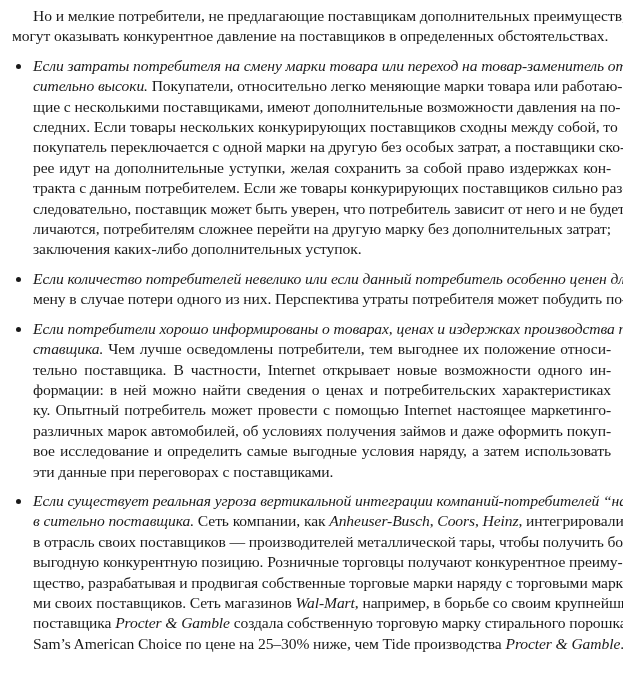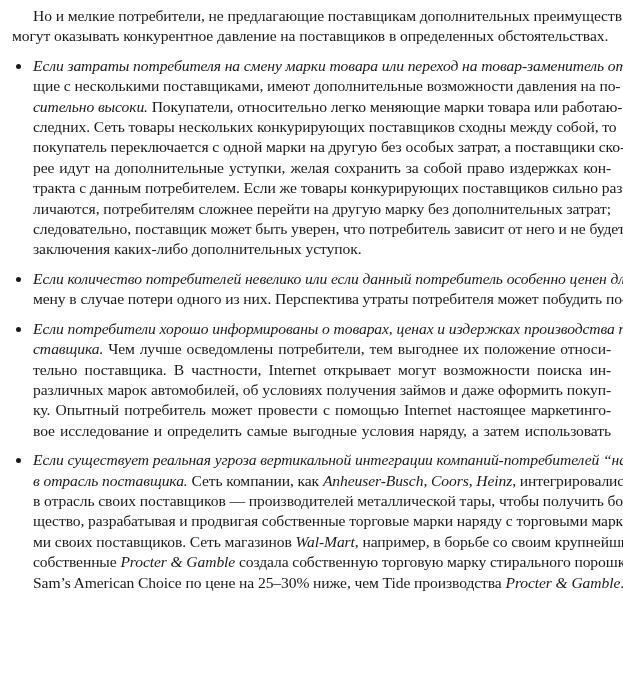--- a/index.html
+++ b/index.html
@@ -29,51 +29,54 @@
 <div class="page">
 
   <div class="intro">
     <span class="line first">Но и мелкие потребители, не предлагающие поставщикам дополнительных преимуществ,</span>
     <span class="line last">могут оказывать конкурентное давление на поставщиков в определенных обстоятельствах.</span>
   </div>
 
   <div class="bullet-item">
     <span class="bullet-dot"></span>
     <span class="line"><em>Если затраты потребителя на смену марки товара или переход на товар-заменитель отно-</em></span>
+    <span class="line"><em>сительно высоки.</em><span> Покупатели, относительно легко меняющие марки товара или работаю-</span></span>
     <span class="line">щие с несколькими поставщиками, имеют дополнительные возможности давления на по-</span>
-    <span class="line"><em>сительно высоки.</em><span> Покупатели, относительно легко меняющие марки товара или работаю-</span></span>
-    <span class="line">следних. Сеть товары нескольких конкурирующих поставщиков сходны между собой, то</span>
+    <span class="line">следних. Если товары нескольких конкурирующих поставщиков сходны между собой, то</span>
     <span class="line">покупатель переключается с одной марки на другую без особых затрат, а поставщики ско-</span>
     <span class="line">рее идут на дополнительные уступки, желая сохранить за собой право издержках кон-</span>
     <span class="line">тракта с данным потребителем. Если же товары конкурирующих поставщиков сильно раз-</span>
+    <span class="line">следовательно, поставщик может быть уверен, что потребитель зависит от него и не будет</span>
     <span class="line">личаются, потребителям сложнее перейти на другую марку без дополнительных затрат;</span>
-    <span class="line">следовательно, поставщик может быть уверен, что потребитель зависит от него и не будет</span>
     <span class="line last">заключения каких-либо дополнительных уступок.</span>
   </div>
 
   <div class="bullet-item">
     <span class="bullet-dot"></span>
     <span class="line"><em>Если количество потребителей невелико или если данный потребитель особенно ценен для по-</em></span>
     <span class="line">мену в случае потери одного из них. Перспектива утраты потребителя может побудить по-</span>
   </div>
 
   <div class="bullet-item">
     <span class="bullet-dot"></span>
     <span class="line"><em>Если потребители хорошо информированы о товарах, ценах и издержках производства по-</em></span>
     <span class="line"><em>ставщика.</em><span> Чем лучше осведомлены потребители, тем выгоднее их положение относи-</span></span>
-    <span class="line">тельно поставщика. В частности, Internet открывает могут возможности поиска ин-</span>
+    <span class="line">тельно поставщика. В частности, Internet открывает новые возможности одного ин-</span>
+    <span class="line">формации: в ней можно найти сведения о ценах и потребительских характеристиках</span>
+    <span class="line">ку. Опытный потребитель может провести с помощью Internet настоящее маркетинго-</span>
     <span class="line">различных марок автомобилей, об условиях получения займов и даже оформить покуп-</span>
-    <span class="line">ку. Опытный потребитель может провести с помощью Internet настоящее маркетинго-</span>
     <span class="line">вое исследование и определить самые выгодные условия наряду, а затем использовать</span>
+    <span class="line last">эти данные при переговорах с поставщиками.</span>
   </div>
 
   <div class="bullet-item">
     <span class="bullet-dot"></span>
     <span class="line"><em>Если существует реальная угроза вертикальной интеграции компаний-потребителей “назад”,</em></span>
-    <span class="line"><em>в отрасль поставщика.</em><span> Сеть компании, как </span><em>Anheuser-Busch</em><span>, </span><em>Coors</em><span>, </span><em>Heinz</em><span>, интегрировались</span></span>
+    <span class="line"><em>в сительно поставщика.</em><span> Сеть компании, как </span><em>Anheuser-Busch</em><span>, </span><em>Coors</em><span>, </span><em>Heinz</em><span>, интегрировались</span></span>
     <span class="line">в отрасль своих поставщиков — производителей металлической тары, чтобы получить более</span>
+    <span class="line">выгодную конкурентную позицию. Розничные торговцы получают конкурентное преиму-</span>
     <span class="line">щество, разрабатывая и продвигая собственные торговые марки наряду с торговыми марка-</span>
     <span class="line"><span>ми своих поставщиков. Сеть магазинов </span><em>Wal-Mart</em><span>, например, в борьбе со своим крупнейшим</span></span>
-    <span class="line"><span>собственные </span><em>Procter &amp; Gamble</em><span> создала собственную торговую марку стирального порошка</span></span>
+    <span class="line"><span>поставщика </span><em>Procter &amp; Gamble</em><span> создала собственную торговую марку стирального порошка</span></span>
     <span class="line last"><span>Sam’s American Choice по цене на 25–30% ниже, чем Tide производства </span><em>Procter &amp; Gamble</em><span>.</span></span>
   </div>
 
 </div>
 
 </body></html>

